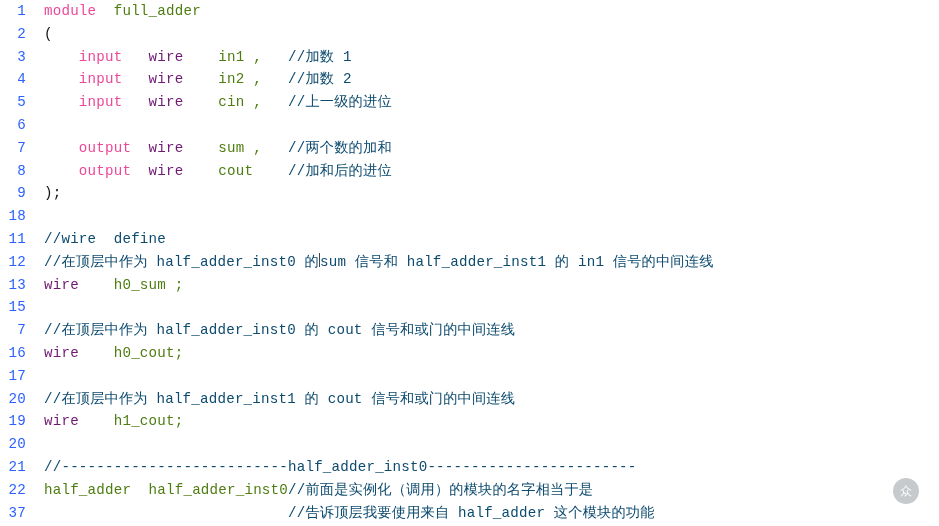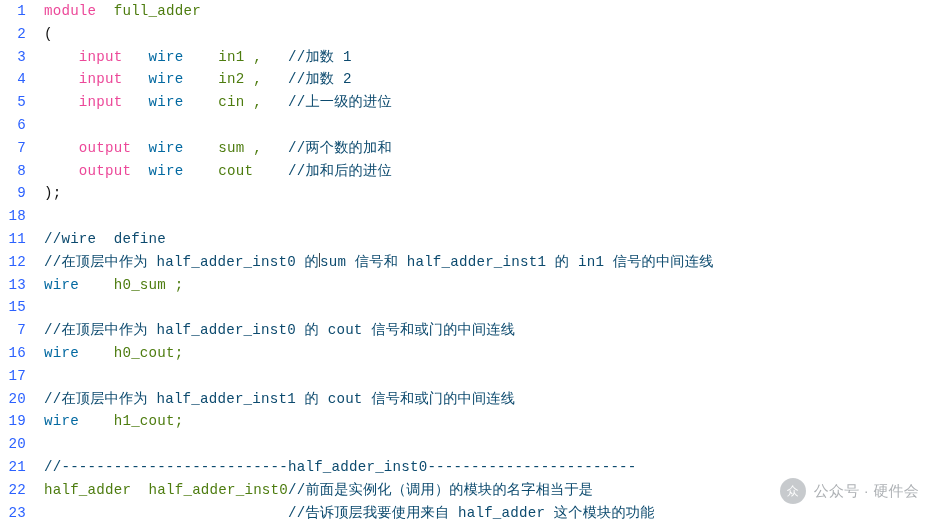--- a/index.html
+++ b/index.html
@@ -11,21 +11,21 @@
     letter-spacing:.2px;
   }
   .wrap{width:939px;height:526px;position:relative;overflow:hidden}
   .gutter{
     position:absolute;left:0;top:0;width:34px;
     color:#2b61ff;text-align:right;padding-right:8px;box-sizing:border-box;
     user-select:none
   }
   .code{position:absolute;left:44px;top:0;right:0;white-space:pre}
   .tok-kw{color:#ec4899}
-  .tok-type{color:#0369a1}
+  .tok-type{color:#701a75}
   .tok-id{color:#4d7c0f}
   .tok-pun{color:#111}
   .tok-cm{color:#0c4a6e}
   .cursor{display:inline-block;width:0;border-left:1px solid #444;height:14px;vertical-align:-1px}
   .watermark{
     position:absolute;right:20px;bottom:22px;display:flex;align-items:center;gap:8px;
     color:#8a8f94;font-family:"PingFang SC","Microsoft YaHei",sans-serif;font-size:15px;
     opacity:.7
   }
   .wm-dot{
@@ -54,21 +54,20 @@
       <div class="row">13</div>
       <div class="row">15</div>
       <div class="row">7</div>
       <div class="row">16</div>
       <div class="row">17</div>
       <div class="row">20</div>
       <div class="row">19</div>
       <div class="row">20</div>
       <div class="row">21</div>
       <div class="row">22</div>
-      <div class="row">23</div>
+      <div class="row">37</div>
     </div>
   <div class="code" id="code"><div class="row"><span class="tok-kw">module</span><span class="tok-id">  full_adder</span></div><div class="row"><span class="tok-pun">(</span></div><div class="row"><span class="tok-id">    </span><span class="tok-kw">input</span><span class="tok-id">   </span><span class="tok-type">wire</span><span class="tok-id">    in1 ,   </span><span class="tok-cm">//加数 1</span></div><div class="row"><span class="tok-id">    </span><span class="tok-kw">input</span><span class="tok-id">   </span><span class="tok-type">wire</span><span class="tok-id">    in2 ,   </span><span class="tok-cm">//加数 2</span></div><div class="row"><span class="tok-id">    </span><span class="tok-kw">input</span><span class="tok-id">   </span><span class="tok-type">wire</span><span class="tok-id">    cin ,   </span><span class="tok-cm">//上一级的进位</span></div><div class="row"></div><div class="row"><span class="tok-id">    </span><span class="tok-kw">output</span><span class="tok-id">  </span><span class="tok-type">wire</span><span class="tok-id">    sum ,   </span><span class="tok-cm">//两个数的加和</span></div><div class="row"><span class="tok-id">    </span><span class="tok-kw">output</span><span class="tok-id">  </span><span class="tok-type">wire</span><span class="tok-id">    cout    </span><span class="tok-cm">//加和后的进位</span></div><div class="row"><span class="tok-pun">);</span></div><div class="row"></div><div class="row"><span class="tok-cm">//wire  define</span></div><div class="row"><span class="tok-cm">//在顶层中作为 half_adder_inst0 的</span><span class="cursor"></span><span class="tok-cm">sum 信号和 half_adder_inst1 的 in1 信号的中间连线</span></div><div class="row"><span class="tok-type">wire</span><span class="tok-id">    h0_sum ;</span></div><div class="row"></div><div class="row"><span class="tok-cm">//在顶层中作为 half_adder_inst0 的 cout 信号和或门的中间连线</span></div><div class="row"><span class="tok-type">wire</span><span class="tok-id">    h0_cout;</span></div><div class="row"></div><div class="row"><span class="tok-cm">//在顶层中作为 half_adder_inst1 的 cout 信号和或门的中间连线</span></div><div class="row"><span class="tok-type">wire</span><span class="tok-id">    h1_cout;</span></div><div class="row"></div><div class="row"><span class="tok-cm">//--------------------------half_adder_inst0------------------------</span></div><div class="row"><span class="tok-id">half_adder  half_adder_inst0</span><span class="tok-cm">//前面是实例化（调用）的模块的名字相当于是</span></div><div class="row"><span class="tok-id">                            </span><span class="tok-cm">//告诉顶层我要使用来自 half_adder 这个模块的功能</span></div></div>
 
   <div class="watermark">
     <span class="wm-dot">众</span>
-    <span>公众号 · 硬件会</span>
   </div>
 </div>
 
 </body></html>

